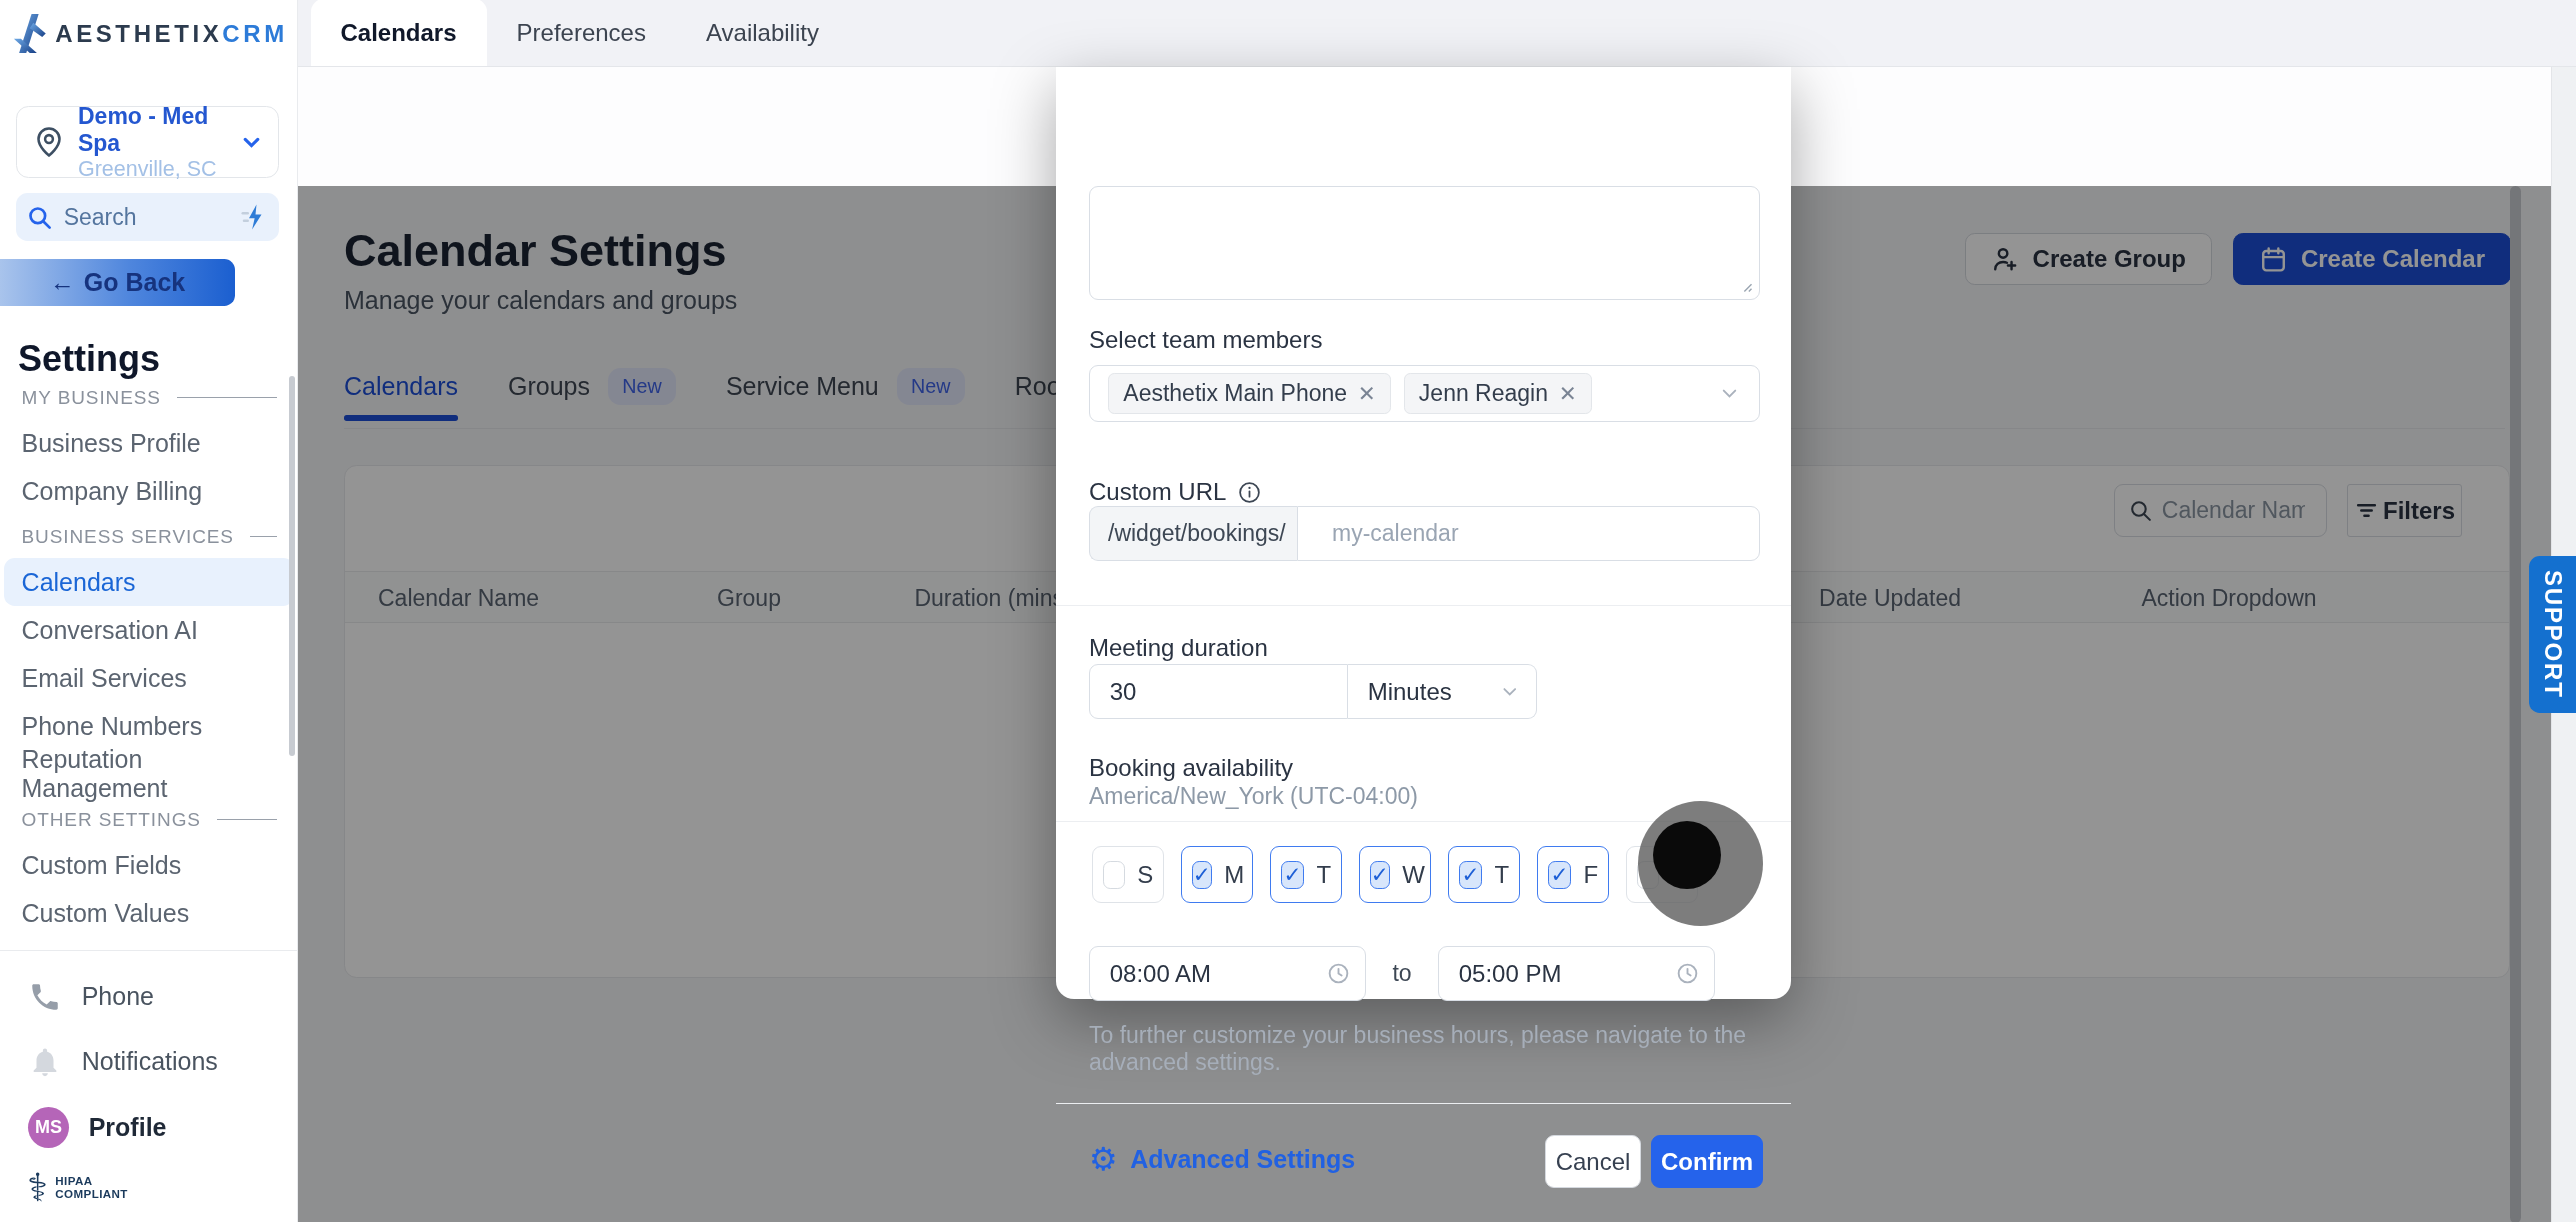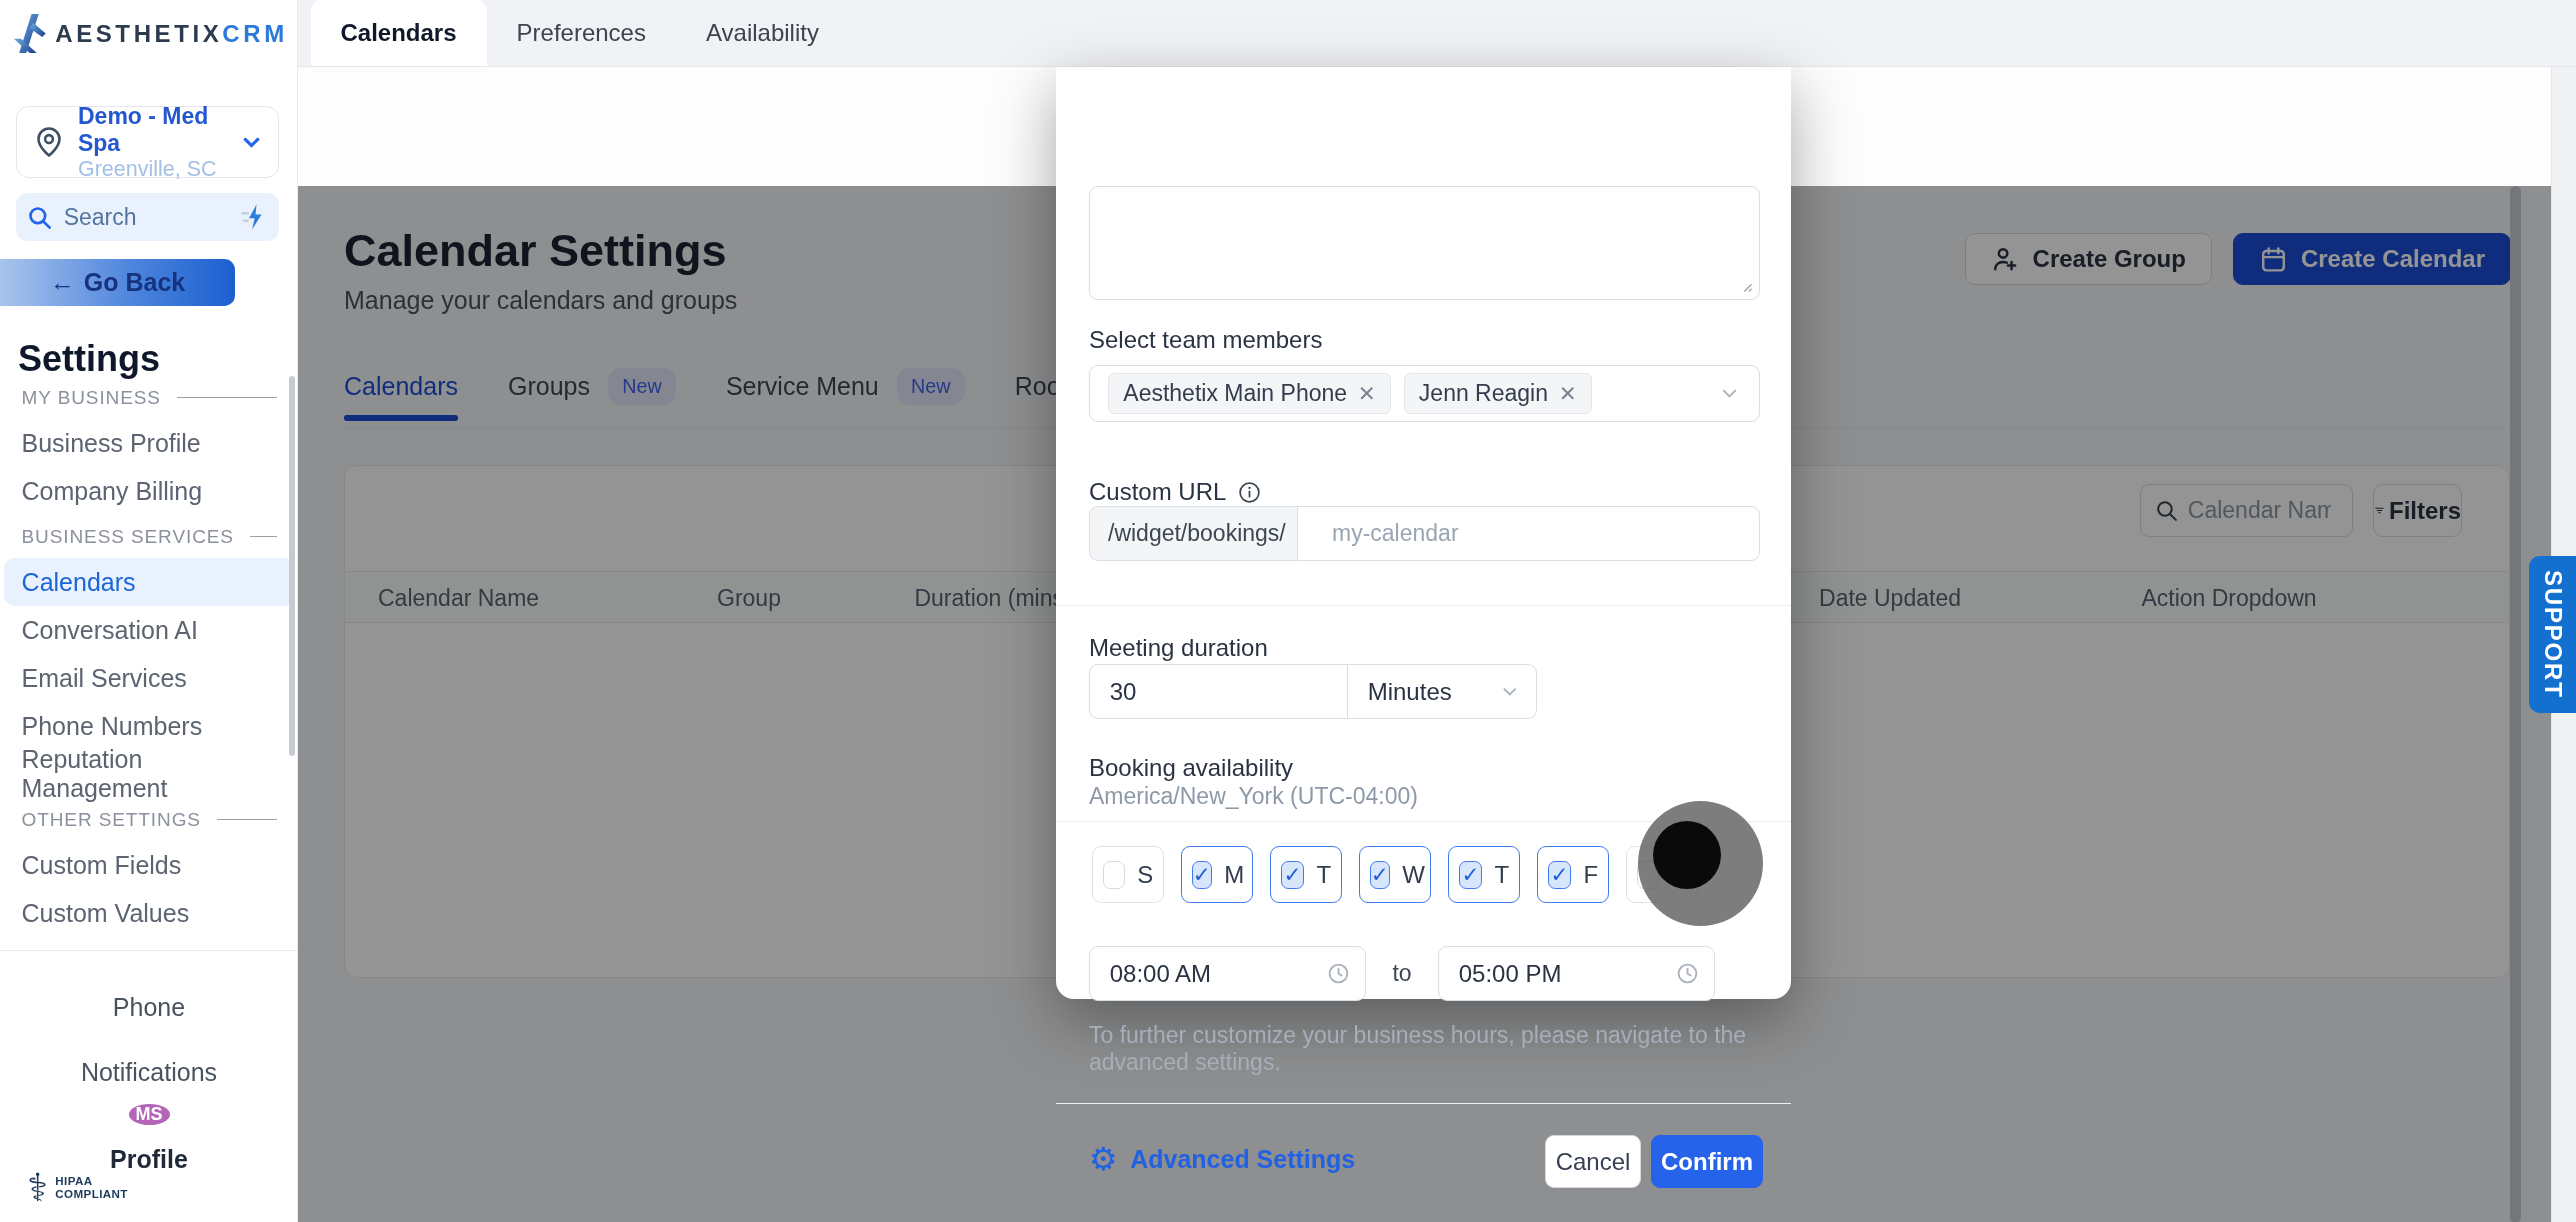--- a/index.html
+++ b/index.html
@@ -32,21 +32,21 @@
   .search-pill .s-label { font-size:23px; color:#54759e; margin-left:10.7px; flex:1; }
   .goback { position:absolute; left:0; top:259px; width:235px; height:47px; border:none; border-radius:0 10.7px 10.7px 0; background:linear-gradient(90deg,#a9c4ec 0%,#4f86dd 55%,#1b5fd0 100%); color:#16337e; font-size:25px; font-weight:bold; display:flex; align-items:center; justify-content:center; gap:9px; cursor:pointer; font-family:inherit; }
   .settings-title { position:absolute; left:18px; top:338px; font-size:36px; font-weight:bold; color:#0f172a; }
   .nav { position:absolute; left:0; top:376px; width:298px; }
   .nav-header { height:43px; display:flex; align-items:center; padding:0 21.5px; font-size:19px; color:#8a919c; letter-spacing:0.9px; }
   .nav-header .hline { flex:1; height:0.9px; background:#9aa1ab; margin-left:16px; }
   .nav-item { height:48px; display:flex; align-items:center; padding:0 21.5px; font-size:25px; color:#5b6470; cursor:pointer; border-radius:10.7px; }
   .nav-item.active { background:#e8f1fd; color:#1a66d6; margin:0 3.6px; padding:0 18px; }
   .side-scroll { position:absolute; right:1.8px; top:376px; width:6.3px; height:380px; border-radius:3.6px; background:#c7cbd1; }
   .side-divider { position:absolute; left:0; top:950px; width:298px; height:0.9px; background:#e9ebee; }
-  .side-foot-item { position:absolute; left:0; width:298px; height:47px; display:flex; align-items:center; padding:0 28px; gap:19.7px; font-size:25px; color:#49535f; cursor:pointer;flex-direction:column; }
+  .side-foot-item { position:absolute; left:0; width:298px; height:47px; display:flex; align-items:center; padding:0 28px; gap:19.7px; font-size:25px; color:#49535f; cursor:pointer; }
   .avatar { width:41px; height:41px; border-radius:50%; background:#b565b8; color:#fff; font-size:18px; font-weight:bold; display:flex; align-items:center; justify-content:center; }
   .profile-label { font-weight:bold; color:#1f2937; }
   .hipaa { position:absolute; left:27px; top:1168px; display:flex; align-items:center; gap:7.2px; color:#1b3a5c; }
   .hipaa .cad { font-size:39px; line-height:39px; }
   .hipaa .htxt { font-size:11.6px; font-weight:bold; line-height:12.5px; letter-spacing:0.4px; }
 
   
   .content { position:absolute; left:298px; top:186px; right:25px; bottom:0; background:#f5f6f8; z-index:1; }
   .page-title { position:absolute; left:46px; top:39px; font-size:45px; font-weight:bold; color:#1a2433; }
   .page-subtitle { position:absolute; left:46px; top:100px; font-size:25px; color:#4a5563; }
@@ -58,21 +58,21 @@
   .ctab { display:flex; align-items:center; gap:18px; font-size:25px; color:#3f4854; cursor:pointer; padding-bottom:19.7px; position:relative; }
   .ctab.active { color:#1d4fd8; }
   .ctab.active::after { content:""; position:absolute; left:0; bottom:0; width:100%; height:5.4px; background:#1d4fd8; border-radius:2.7px; }
   .badge { background:#e4e9fc; color:#3f63e8; font-size:19.7px; padding:7.2px 14.3px; border-radius:12.5px; }
   .tabs-rule { position:absolute; left:46px; top:242px; right:46px; height:0.9px; background:#e7e9ed; }
   .card { position:absolute; left:46px; top:279px; width:2166px; height:513px; background:#fff; border:0.9px solid #e7e9ec; border-radius:12.5px; }
   .card-toolbar { position:absolute; top:18px; right:47px; display:flex; gap:19.7px; }
   .cal-search { width:213px; height:53px; border:0.9px solid #d9dde3; border-radius:9px; display:flex; align-items:center; padding:0 12.5px; gap:9px; background:#fff; }
   .cal-search input { border:none; outline:none; width:143px; font-size:23px; color:#3d4754; font-family:inherit; background:transparent; }
   .cal-search input::placeholder { color:#8b96a3; }
-  .filters-btn { width:89px; height:53px; border:0.9px solid #d9dde3; border-radius:10px; background:#fff; display:flex; align-items:center; justify-content:center; gap:4px; font-size:24px; font-weight:bold; color:#2a3342; cursor:pointer; font-family:inherit; }
+  .filters-btn { width:115px; height:53px; border:0.9px solid #d9dde3; border-radius:3px; background:#fff; display:flex; align-items:center; justify-content:center; gap:4px; font-size:24px; font-weight:bold; color:#2a3342; cursor:pointer; font-family:inherit; }
   .thead { position:absolute; left:0; top:105px; width:100%; height:52px; background:#fafbfc; border-top:0.9px solid #e8eaed; border-bottom:0.9px solid #e8eaed; }
   .th { position:absolute; top:0; height:52px; display:flex; align-items:center; font-size:23px; color:#5a6573; white-space:nowrap; }
   .th.centered { transform:translateX(-50%); }
   .content-scroll { position:absolute; right:30px; top:0; bottom:0; width:10.7px; background:#c9ccd1; border-radius:5.4px; }
 
   
   .backdrop { position:absolute; left:298px; top:186px; right:25px; bottom:0; background:rgba(0,0,0,0.42); z-index:10; }
 
   
   .modal { position:absolute; left:1056px; top:67px; width:735px; height:932px; background:#fff; border-radius:0 0 18px 18px; box-shadow:0 21.5px 63px rgba(0,0,0,.35); z-index:20; }

